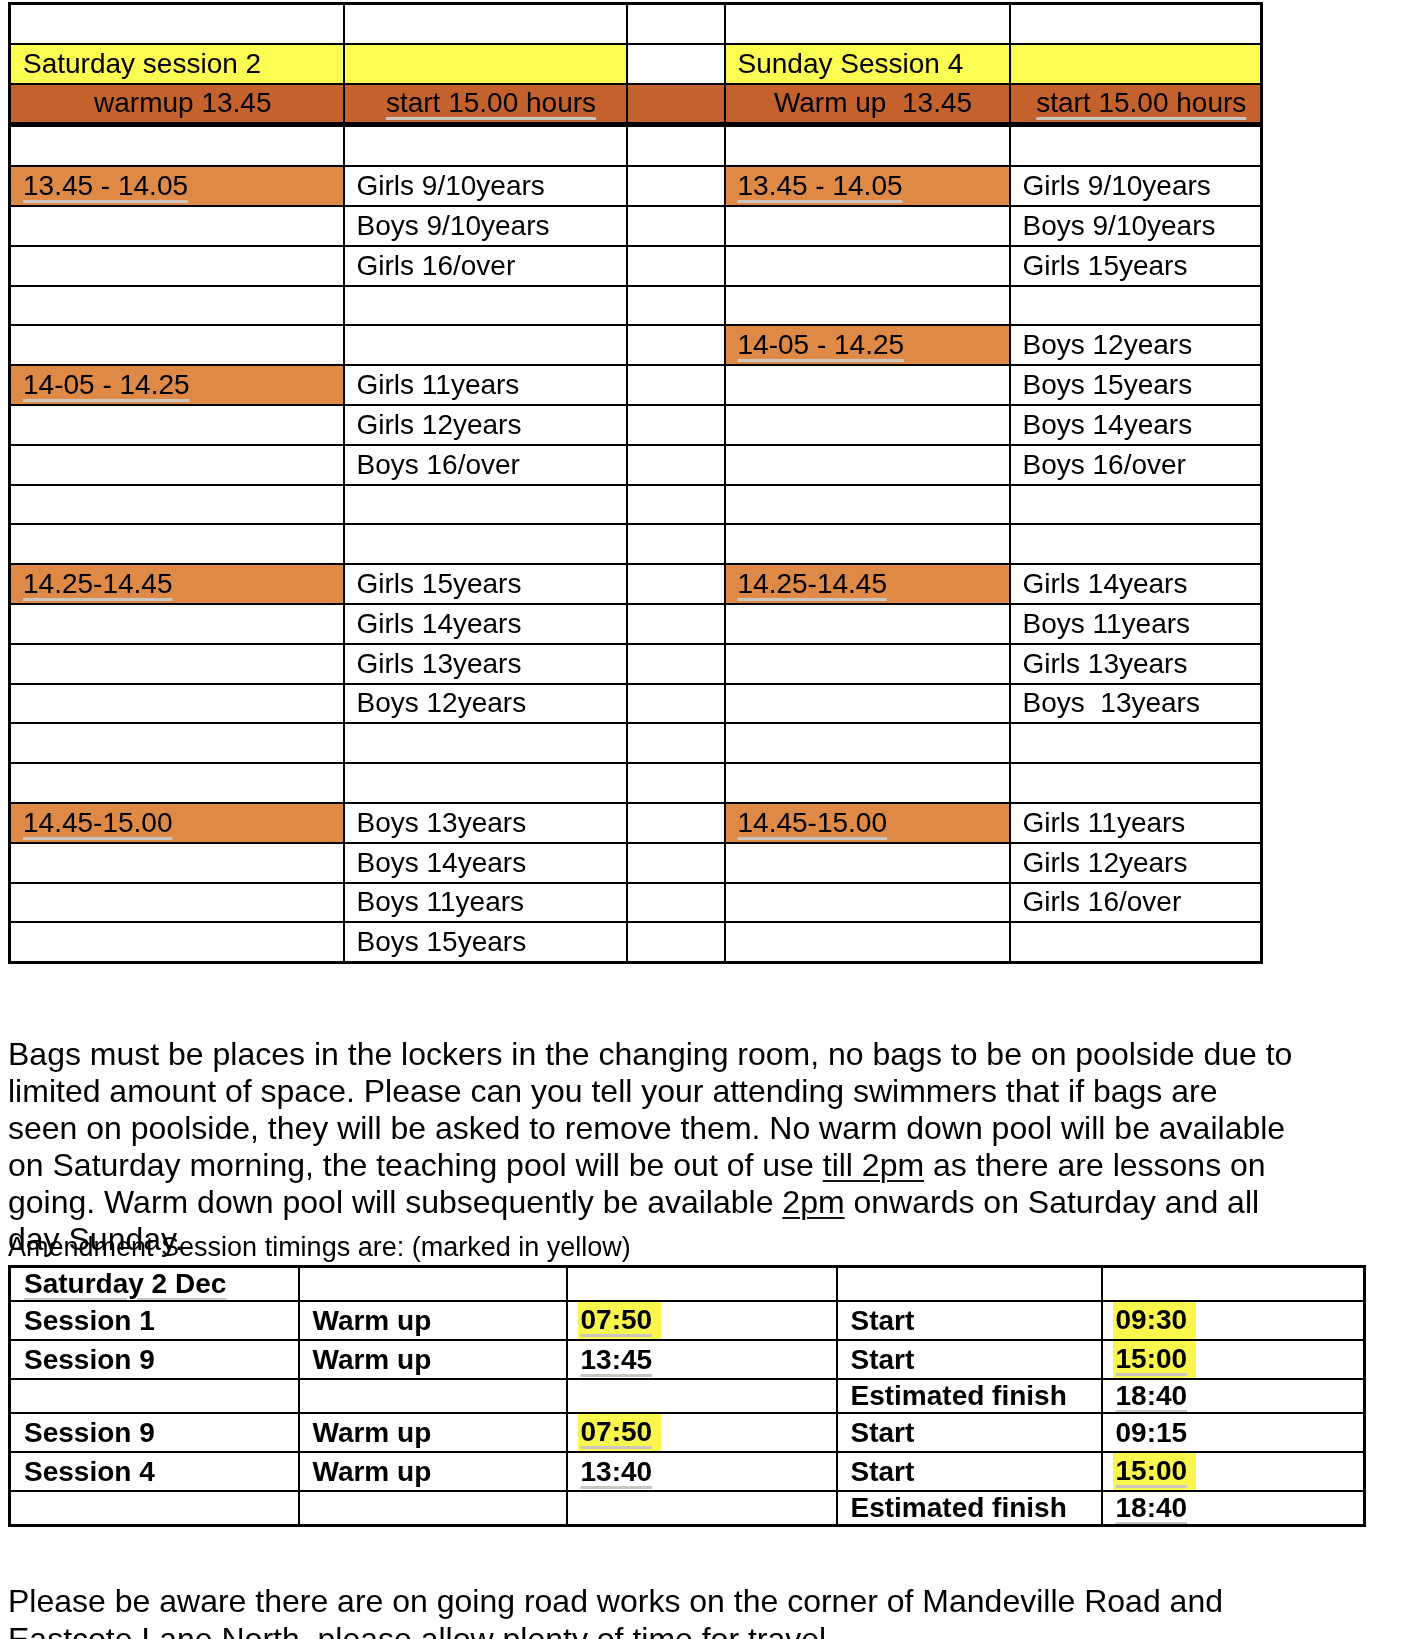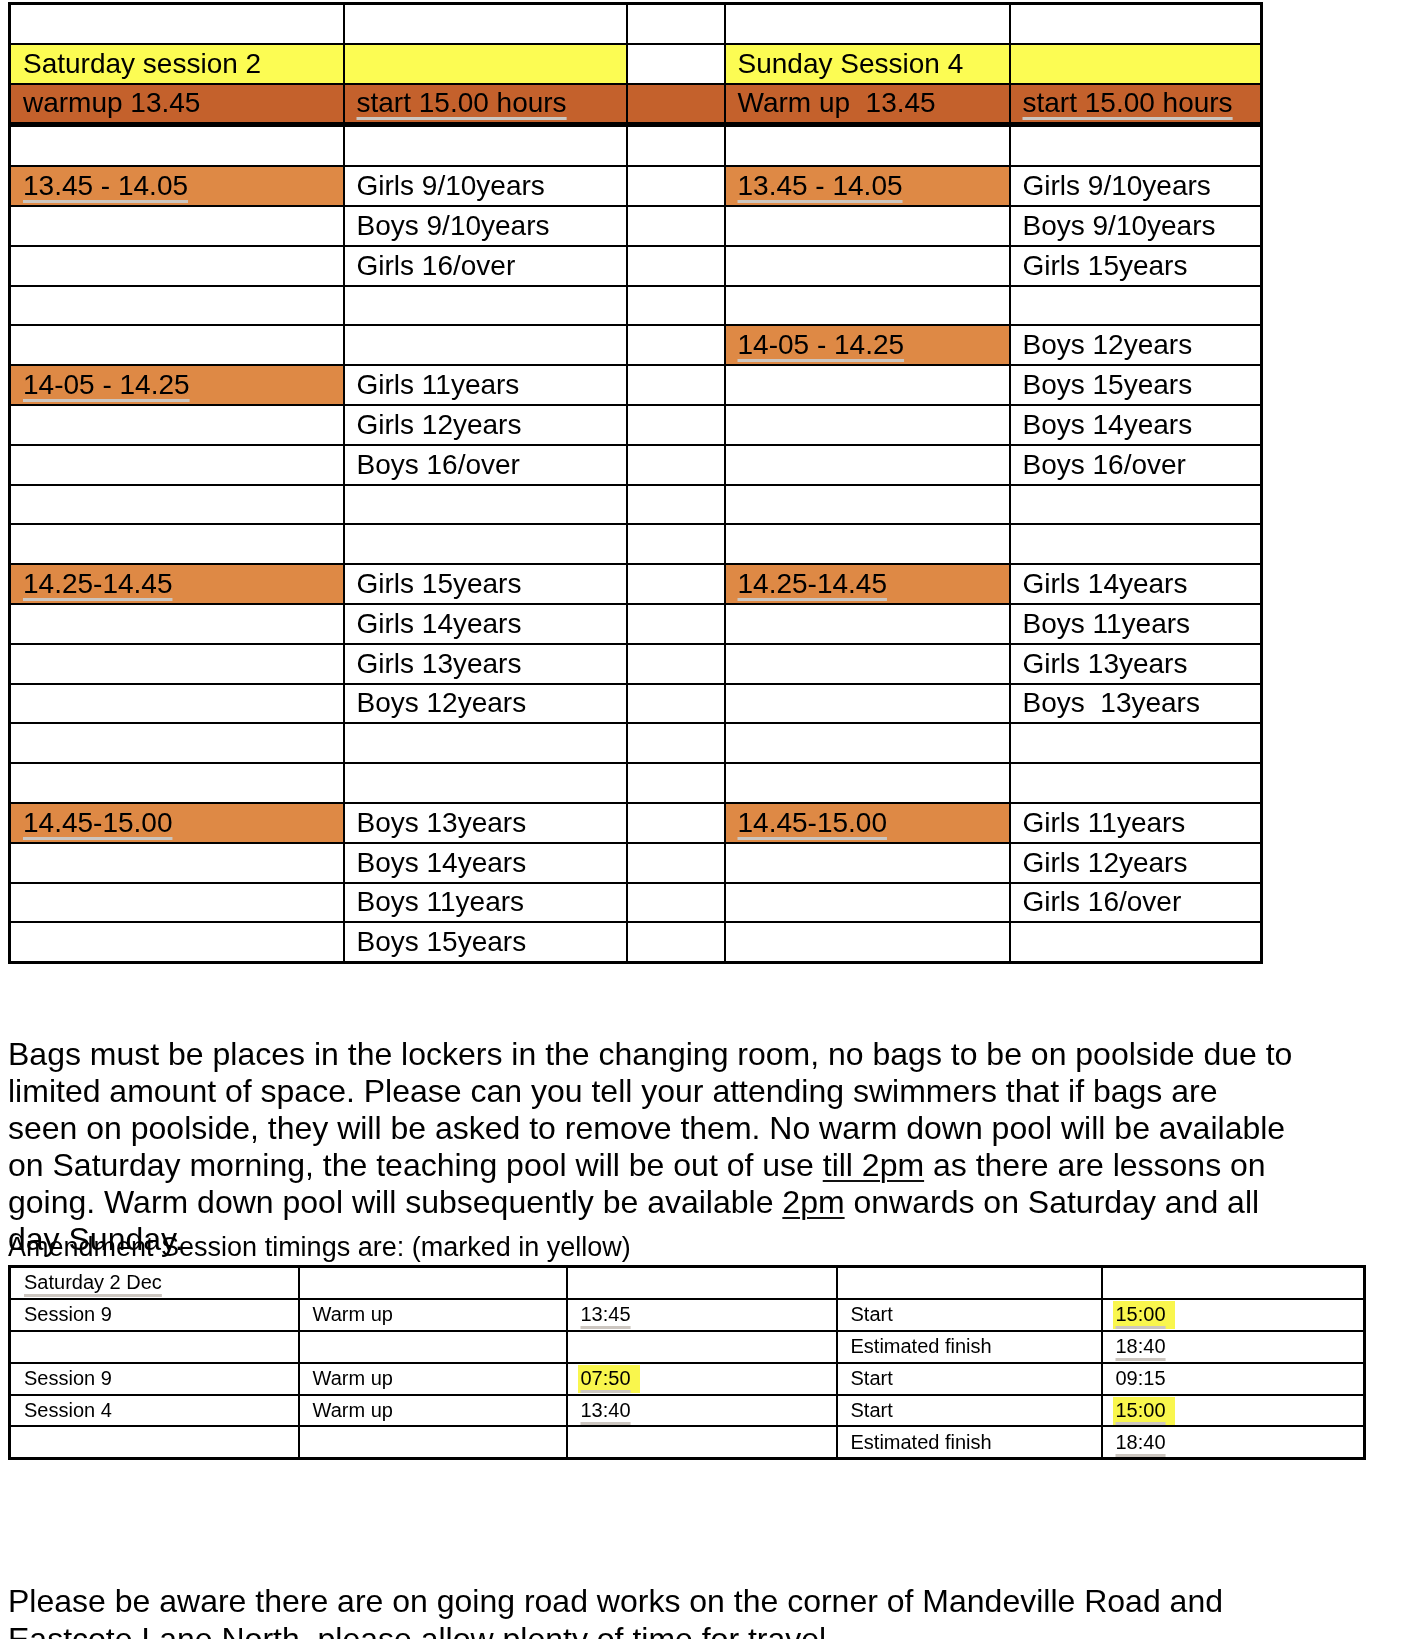--- a/index.html
+++ b/index.html
@@ -20,25 +20,25 @@
   #schedule-table{left:8px;top:2px;width:1254px;border:3px solid var(--border-black);}
   #schedule-table td{
     height:37.8px;border:2px solid var(--border-black);
     padding:0 0 0 12px;font-size:28px;vertical-align:middle;
     white-space:pre;overflow:hidden;
   }
   #schedule-table tr.hdr-row td{border-bottom-width:5px;}
   #amendment-table{left:8px;top:1265px;width:1355px;border:3px solid var(--border-black);}
   #amendment-table td{
     height:29.9px;border:2px solid var(--border-black);
-    padding:0 0 0 13px;font-size:20px;vertical-align:middle;
-    white-space:pre;overflow:hidden;
+    padding:0 0 0 13px;font-size:28px;vertical-align:middle;
+    white-space:pre;overflow:hidden;font-weight:bold;
   }
   .cell-y{background:var(--banner-yellow);margin-top:47px;}
-  .cell-h{background:var(--header-orange);}
+  .cell-h{background:var(--header-orange);text-align:center;}
   .cell-t{background:var(--time-orange);}
   .u{
     text-decoration:underline;
     text-decoration-color:var(--underline-gray);
     text-decoration-thickness:2.5px;
     text-underline-offset:5px;
   }
   .hl{
     background:var(--highlight-yellow);
     padding:2px 9px 3px 3px;margin-left:-3px;
@@ -255,20 +255,27 @@
   </colgroup>
   <tbody>
       <tr>
         <td><span class="u">Saturday 2 Dec</span></td>
         <td></td>
         <td></td>
         <td></td>
         <td></td>
       </tr>
       <tr>
+        <td><span>Session 1</span></td>
+        <td><span>Warm up</span></td>
+        <td><span class="hl u">07:50</span></td>
+        <td><span>Start</span></td>
+        <td><span class="hl">09:30</span></td>
+      </tr>
+      <tr>
         <td><span>Session 9</span></td>
         <td><span>Warm up</span></td>
         <td><span class="u">13:45</span></td>
         <td><span>Start</span></td>
         <td><span class="hl u">15:00</span></td>
       </tr>
       <tr>
         <td></td>
         <td></td>
         <td></td>

